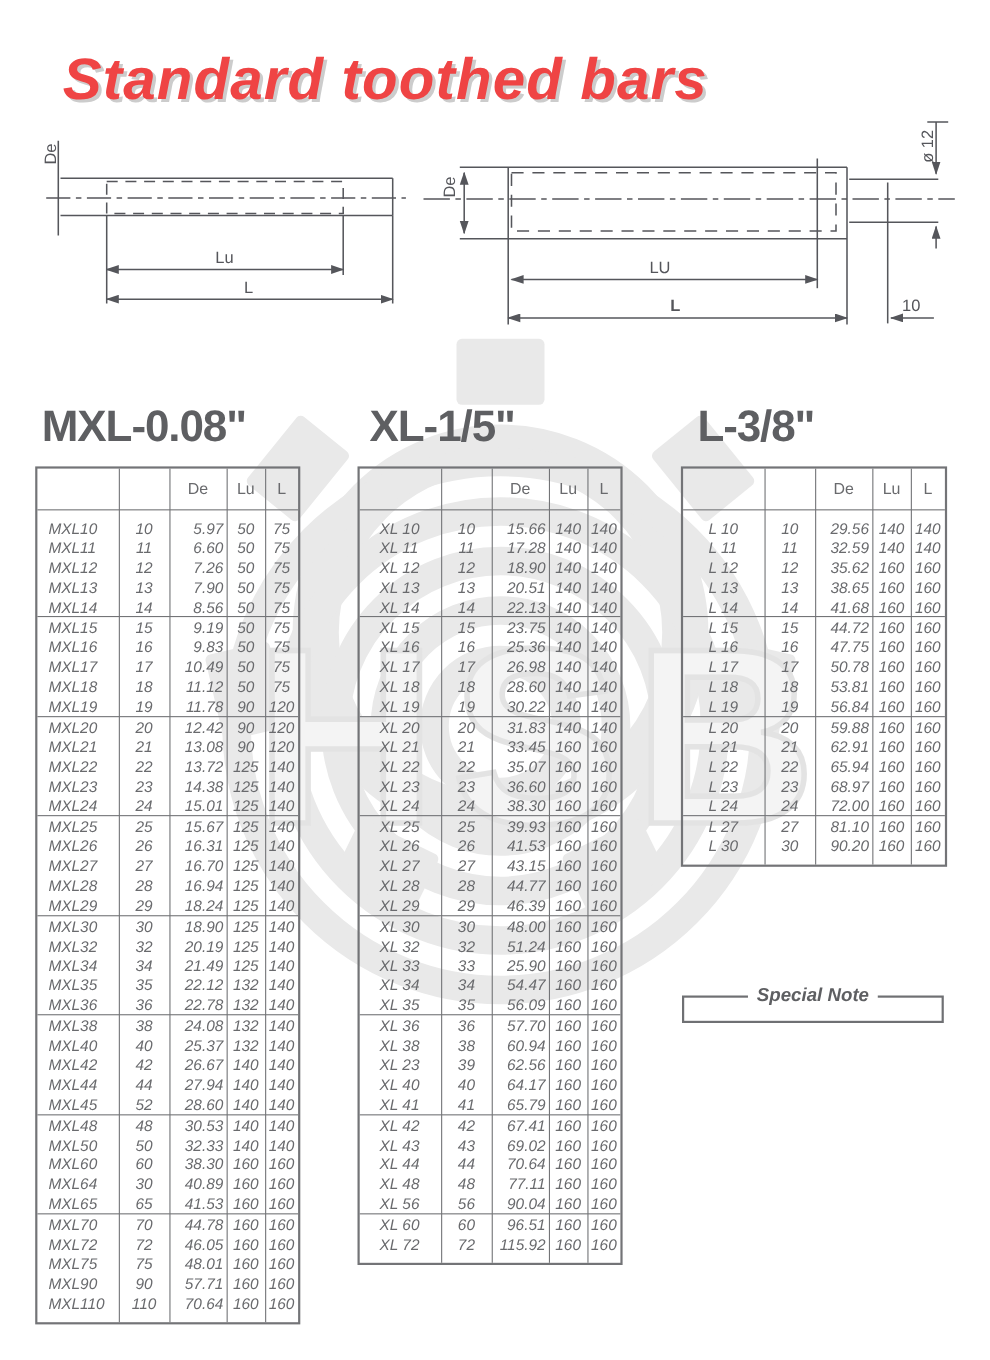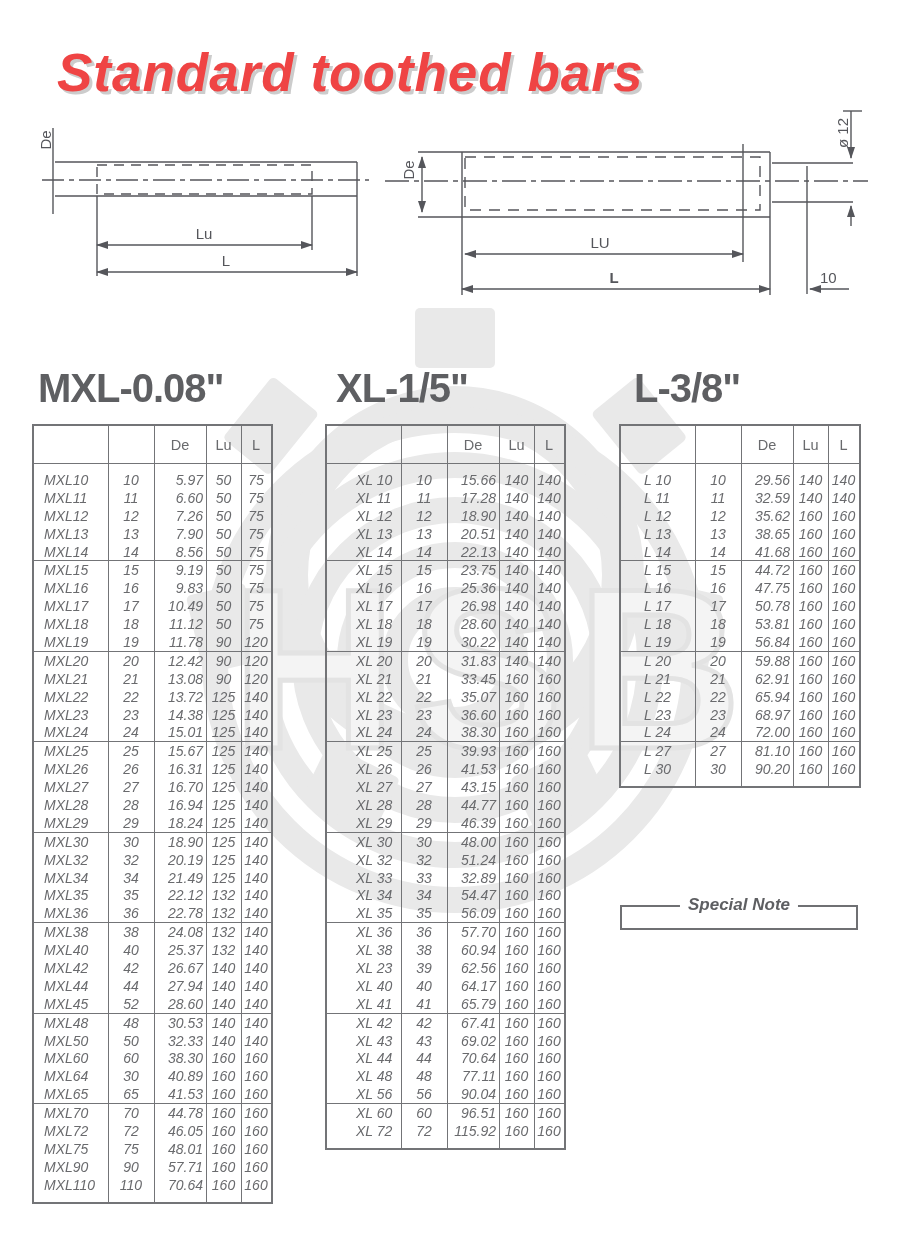--- a/index.html
+++ b/index.html
@@ -20,21 +20,21 @@
   #t-l{left:619px;top:424px;width:238px;}
   .thead{display:grid;grid-template-columns:74px 46px 52px 35px 1fr;height:37px;
          border-bottom:1.5px solid #737477;align-items:center;}
   .hc{text-align:center;font-size:14.5px;}
   .tbody{padding:7px 0 8px 0;font-style:italic;}
   .tgroup{border-bottom:1px solid #737477;}
   .tgroup:last-child{border-bottom:none;}
   .trow{display:grid;grid-template-columns:74px 46px 52px 35px 1fr;height:17.9px;
         align-items:center;font-size:14px;line-height:1;}
   .tc.c0{padding-left:10px;white-space:nowrap;}
-  #t-xl .tc.c0{padding-left:18px;margin-left:11px;}
+  #t-xl .tc.c0{padding-left:18px;}
   #t-l .tc.c0{padding-left:23px;}
   .tc.c1{text-align:center;}
   .tc.c2{text-align:right;padding-right:3px;}
   .tc.c3,.tc.c4{text-align:center;}
   .vline{position:absolute;top:0;bottom:0;width:1px;background:#737477;}
   .note{position:absolute;z-index:2;left:620px;top:905px;width:238px;border:2px solid #6f7073;
         padding:9px 9px 12px 15px;box-sizing:border-box;}
   .note-title{position:absolute;top:-12px;left:50%;transform:translateX(-50%);background:#fff;
         padding:0 8px;font-size:17px;font-weight:bold;font-style:italic;color:#5e5f62;white-space:nowrap;}
   .note-text{font-size:15.5px;line-height:1.28;color:#696a6d;}
@@ -598,21 +598,21 @@
           <div class="trow">
             <div class="tc c0">XL 32</div>
             <div class="tc c1">32</div>
             <div class="tc c2">51.24</div>
             <div class="tc c3">160</div>
             <div class="tc c4">160</div>
           </div>
           <div class="trow">
             <div class="tc c0">XL 33</div>
             <div class="tc c1">33</div>
-            <div class="tc c2">32.89</div>
+            <div class="tc c2">25.90</div>
             <div class="tc c3">160</div>
             <div class="tc c4">160</div>
           </div>
           <div class="trow">
             <div class="tc c0">XL 34</div>
             <div class="tc c1">34</div>
             <div class="tc c2">54.47</div>
             <div class="tc c3">160</div>
             <div class="tc c4">160</div>
           </div>

